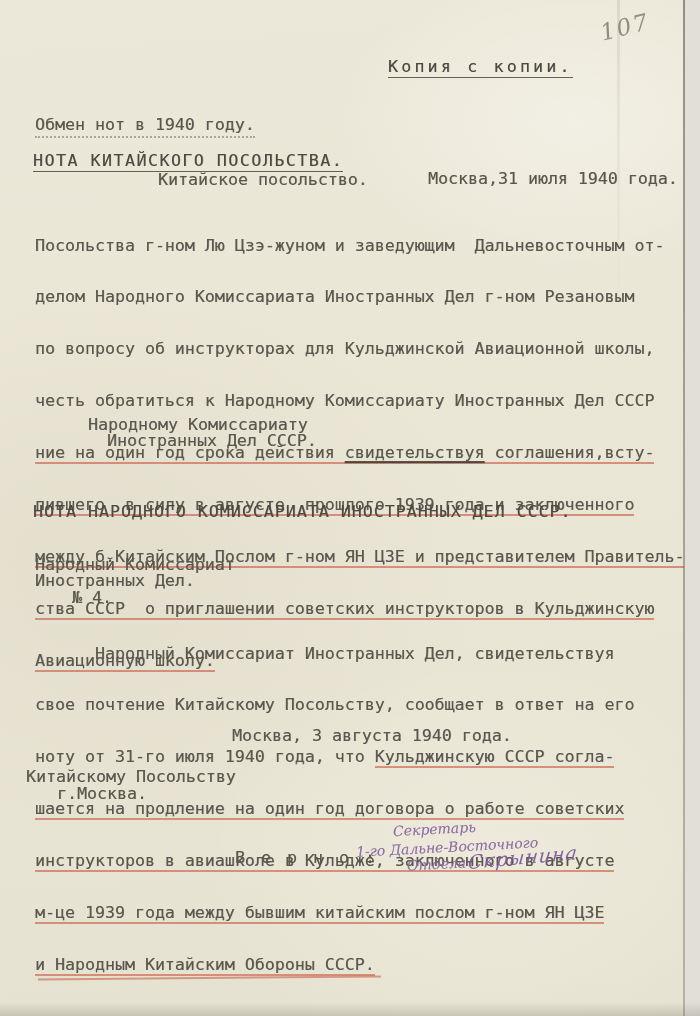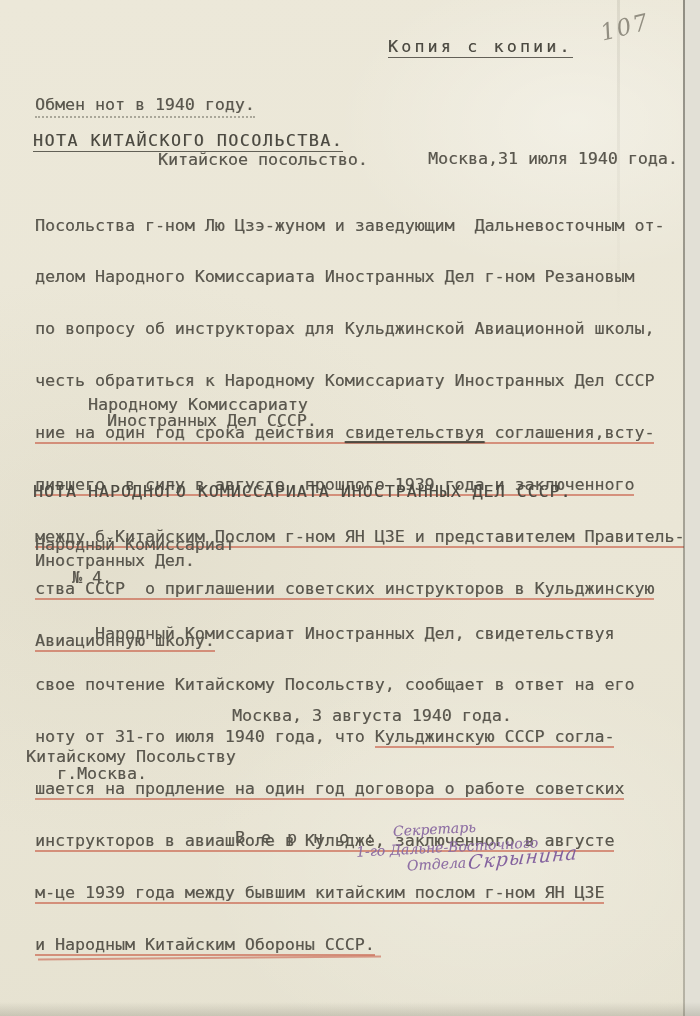--- a/index.html
+++ b/index.html
@@ -17,21 +17,21 @@
   .edge-line{position:absolute;top:0;left:683px;width:2px;height:100%;
     background:linear-gradient(to bottom,rgba(70,68,60,0.55),rgba(70,68,60,0.30));}
   .edge-margin{position:absolute;top:0;left:685px;width:15px;height:100%;background:#e2e0d6;}
   .edge-curve{position:absolute;top:-6px;left:648px;width:46px;height:70px;
     border-top:2px solid rgba(70,68,60,0.35);border-radius:0 0 0 46px;pointer-events:none;}
   .bottom-shade{position:absolute;left:0;bottom:0;width:100%;height:14px;
     background:linear-gradient(to bottom,rgba(95,92,78,0),rgba(95,92,78,0.22));}
 
   .t{position:absolute;white-space:pre;}
   .type{font-size:16.6px;line-height:17.3px;color:#5a574e;
-    text-shadow:0.4px 0.4px 0.5px rgba(88,85,76,0.5);}
+    text-shadow:0.4px 0.4px 0.5px rgba(88,85,76,0.5);margin-top:20px;}
   .heading{color:#4b4941;}
   .solid-u{border-bottom:1.7px solid rgba(74,72,64,0.85);padding-bottom:1px;}
   .dotted-u{border-bottom:2px dotted rgba(104,101,90,0.5);padding-bottom:2px;}
 
   .para .line{height:17.3px;white-space:pre;}
   .red-u{border-bottom:2.5px solid rgba(199,86,63,0.6);}
   .red-double{position:relative;}
   .red-double::after{content:"";position:absolute;left:3px;right:-6px;bottom:-5px;height:2.2px;
     background:rgba(199,86,63,0.55);transform:rotate(-0.5deg);}
   .black-u{text-decoration:underline;text-decoration-thickness:1.6px;

